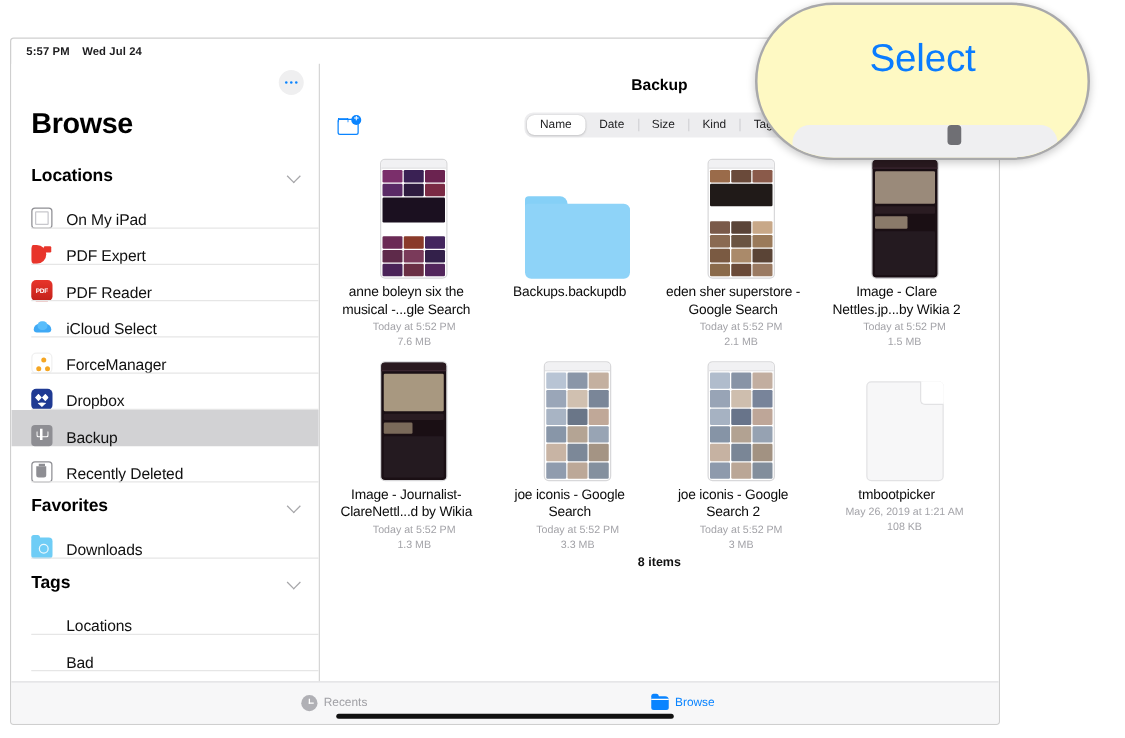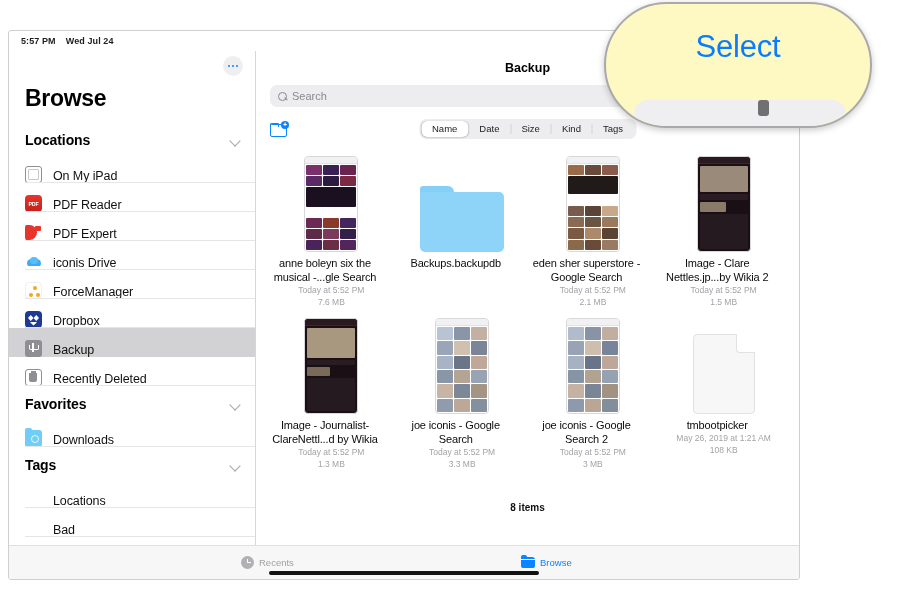--- a/index.html
+++ b/index.html
@@ -223,21 +223,21 @@
   }
   .doc {
     width: 62px; height: 80px; background:#f7f7f8; border:1px solid #e2e2e4;
     border-radius:4px; position:relative;
   }
   .doc::after{
     content:""; position:absolute; right:-1px; top:-1px; width:18px; height:18px;
     background:#fff; border-left:1px solid #e2e2e4; border-bottom:1px solid #e2e2e4;
     border-radius:0 4px 0 4px;
   }
-  .itemcount { text-align:center; font-size:10px; font-weight:600; color:#111; padding: 4px 0 8px; margin-top: 28px; }
+  .itemcount { text-align:center; font-size:10px; font-weight:600; color:#111; padding: 4px 0 8px; }
 
   
   .tabbar {
     height: 34px; flex: 0 0 34px; border-top:1px solid #e0e0e2; background:#f7f7f8;
     display:flex; align-items:center; position: relative; text-align: right;
   }
   .tab { display:flex; align-items:center; gap:5px; position:absolute; }
   .tab#t-recents { left: 232px; }
   .tab#t-browse { left: 512px; }
   .tab .tl { font-size: 9.5px; }
@@ -305,32 +305,32 @@
 
           <div class="sec-head">
             <span class="t">Locations</span>
             <span class="chev"></span>
           </div>
           <div class="row">
             <span class="ic ic-ipad"></span>
             <span class="lbl">On My iPad</span>
           </div>
           <div class="row">
+            <span class="ic ic-pdfexpert"></span>
+            <span class="lbl">PDF Expert</span>
+          </div>
+          <div class="row">
             <span class="ic ic-pdfreader">
                 <span>PDF</span>
               </span>
             <span class="lbl">PDF Reader</span>
           </div>
           <div class="row">
-            <span class="ic ic-pdfexpert"></span>
-            <span class="lbl">PDF Expert</span>
-          </div>
-          <div class="row">
             <span class="ic ic-icloud"></span>
-            <span class="lbl">iconis Drive</span>
+            <span class="lbl">iCloud Select</span>
           </div>
           <div class="row">
             <span class="ic ic-force">
                 <i></i>
                 <i></i>
                 <i></i>
               </span>
             <span class="lbl">ForceManager</span>
           </div>
           <div class="row">
@@ -367,26 +367,20 @@
             <span class="ic"><span class="dot" style="background:#f03a2e"></span></span>
             <span class="lbl">Bad</span>
           </div>
 
         </div>
       </div>
 
       <div class="main">
         <div class="main-title">Backup</div>
 
-        <div class="search-wrap">
-          <div class="searchbar">
-            <span class="mag"></span>
-            <span class="search-ph">Search</span>
-          </div>
-        </div>
 
         <div class="toolbar">
           <div class="newfolder">
             <span class="nf-plus">+</span>
           </div>
           <div class="segmented">
             <div class="seg on">Name</div>
             <div class="seg">Date</div>
             <div class="seg">Size</div>
             <div class="seg">Kind</div>

